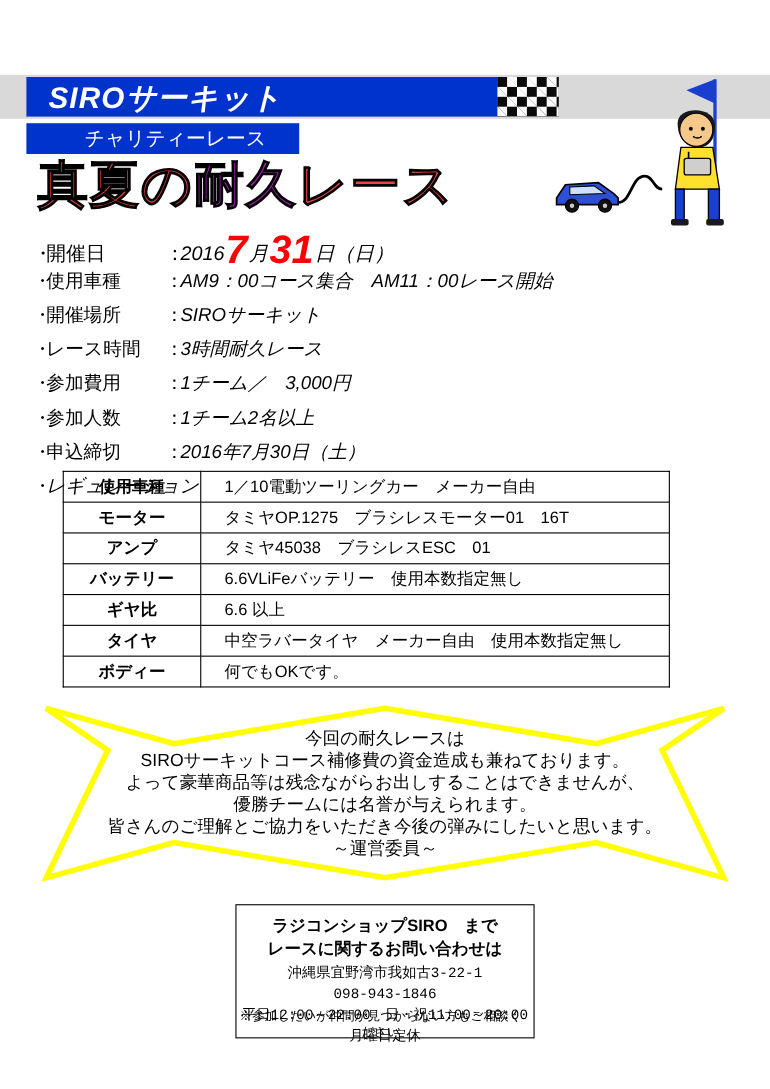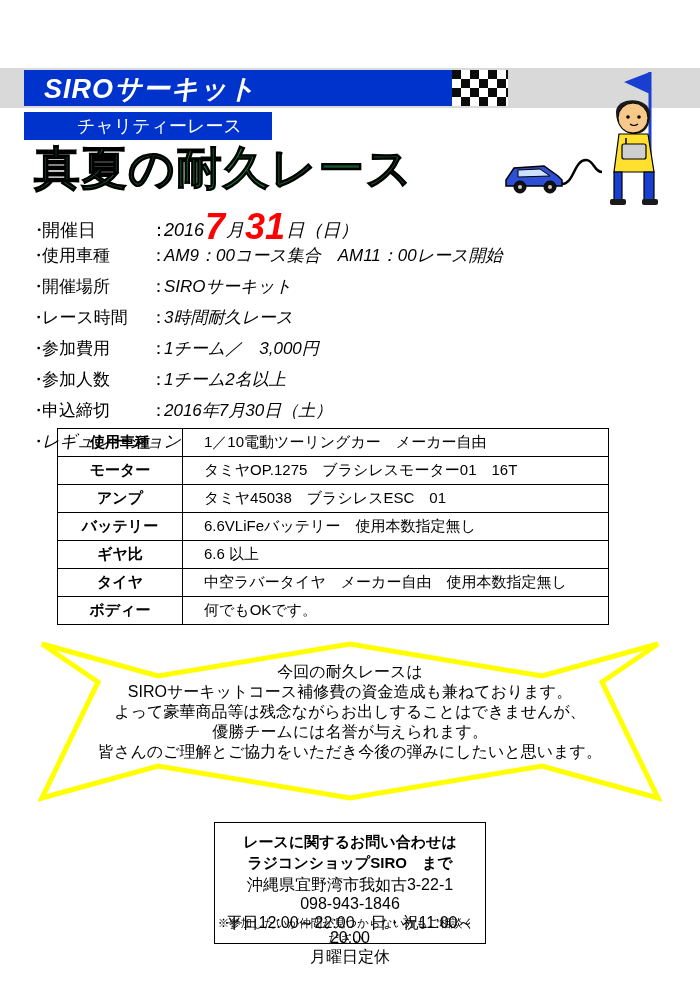--- a/index.html
+++ b/index.html
@@ -90,25 +90,25 @@
     top: 142px;
     width: 470px;
     height: 52px;
     font-size: 46px;
     font-weight: bold;
     line-height: 52px;
     white-space: nowrap;
     letter-spacing: 1px;
   }
   .headline .blue {
-    color: #14532d;
+    color: #ef4444;
     -webkit-text-stroke: 1px #000;
   }
   .headline .red {
-    color: #15803d;
+    color: #a21caf;
     -webkit-text-stroke: 1px #000;
   }
 
   
   .illus { position: absolute; }
   .car-wrap { left: 500px; top: 150px; width: 70px; height: 46px; }
   .flag-wrap { left: 586px; top: 56px; width: 96px; height: 150px; }
   .squiggle { left: 560px; top: 150px; width: 44px; height: 44px; }
 
   
@@ -193,23 +193,24 @@
     text-align: center;
     box-sizing: border-box;
     padding-top: 8px;
   }
   .contact-head {
     font-size: 15px;
     font-weight: bold;
     line-height: 21px;
   }
   .contact-sub {
-    font-size: 16px;
+    font-size: 13px;
     line-height: 15px;
     margin-top: 4px;
+    font-family: Liberation Mono, monospace;
   }
   .contact-note {
     position: absolute;
     left: 214px;
     top: 916px;
     width: 264px;
     text-align: center;
     font-size: 11.5px;
   }
 </style>
@@ -358,23 +359,24 @@
   <svg width="624" height="162" viewBox="0 0 624 162">
     <path d="M4 4 L60 42 L4 158 L120 126 L312 158 L504 126 L620 158 L564 42 L620 4 L504 36 L312 4 L120 36 Z" fill="#ffffff" stroke="#ffff00" stroke-width="5"></path>
   </svg>
 </div>
 <div class="burst-text">
   <div>今回の耐久レースは</div>
   <div>SIROサーキットコース補修費の資金造成も兼ねております。</div>
   <div>よって豪華商品等は残念ながらお出しすることはできませんが、</div>
   <div>優勝チームには名誉が与えられます。</div>
   <div>皆さんのご理解とご協力をいただき今後の弾みにしたいと思います。</div>
+  <div>～運営委員～</div>
 </div>
 
 <div class="contact-box">
+  <div class="contact-head">ラジコンショップSIRO　まで</div>
   <div class="contact-head">レースに関するお問い合わせは</div>
-  <div class="contact-head">ラジコンショップSIRO　まで</div>
   <div class="contact-sub">沖縄県宜野湾市我如古3-22-1</div>
   <div class="contact-sub">098-943-1846</div>
   <div class="contact-sub">平日12:00～22:00　日・祝11:00～20:00</div>
   <div class="contact-sub">月曜日定休</div>
 </div>
 <div class="contact-note">※参加したいが仲間が見つからない方もご相談ください</div>
 
 </body></html>

